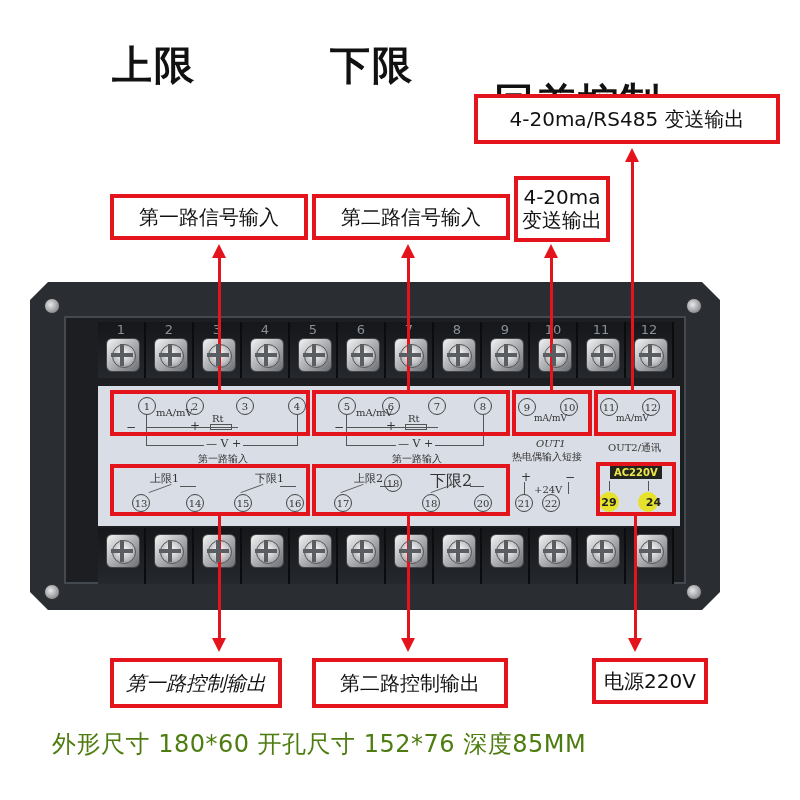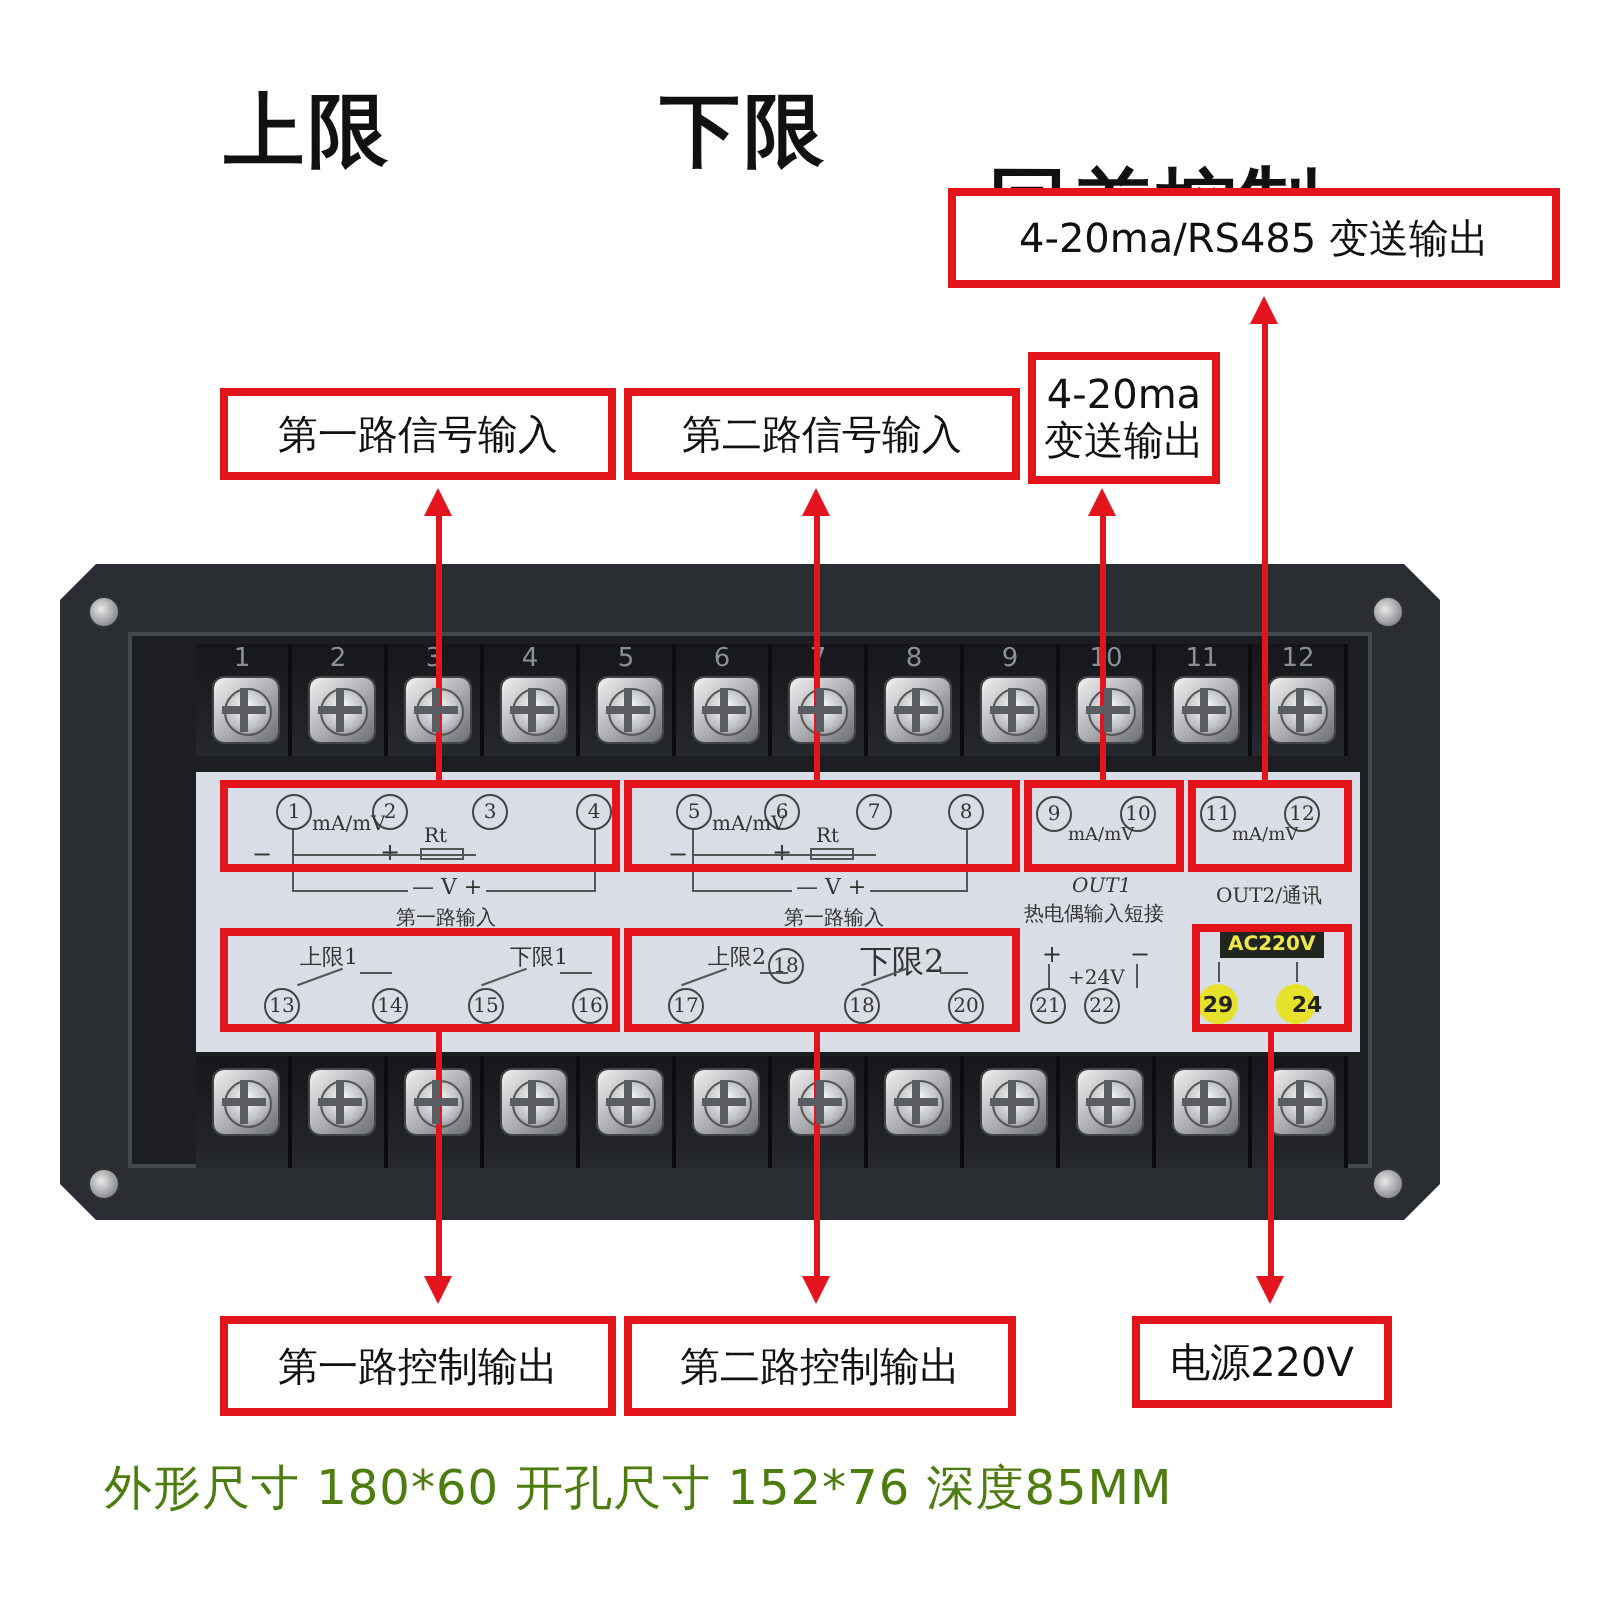--- a/index.html
+++ b/index.html
@@ -347,17 +347,17 @@
 
 <div class="arrow-line" style="left:218px; top:516px; height:124px;"></div>
 <div class="arrow-head-down" style="left:212px; top:638px;"></div>
 
 <div class="arrow-line" style="left:407px; top:516px; height:124px;"></div>
 <div class="arrow-head-down" style="left:401px; top:638px;"></div>
 
 <div class="arrow-line" style="left:634px; top:516px; height:124px;"></div>
 <div class="arrow-head-down" style="left:628px; top:638px;"></div>
 
-<div class="label-box" style="left:110px; top:658px; width:198px; height:50px;">第一路控制输出</div>
+<div class="label-box" style="left:110px; top:658px; width:172px; height:50px;font-style:italic;">第一路控制输出</div>
 <div class="label-box" style="left:312px; top:658px; width:196px; height:50px;">第二路控制输出</div>
-<div class="label-box" style="left:566px; top:658px; width:130px; height:46px;">电源220V</div>
+<div class="label-box" style="left:592px; top:658px; width:116px; height:46px;">电源220V</div>
 
 <div class="footer">外形尺寸 180*60 开孔尺寸 152*76 深度85MM</div>
 
 </body></html>

